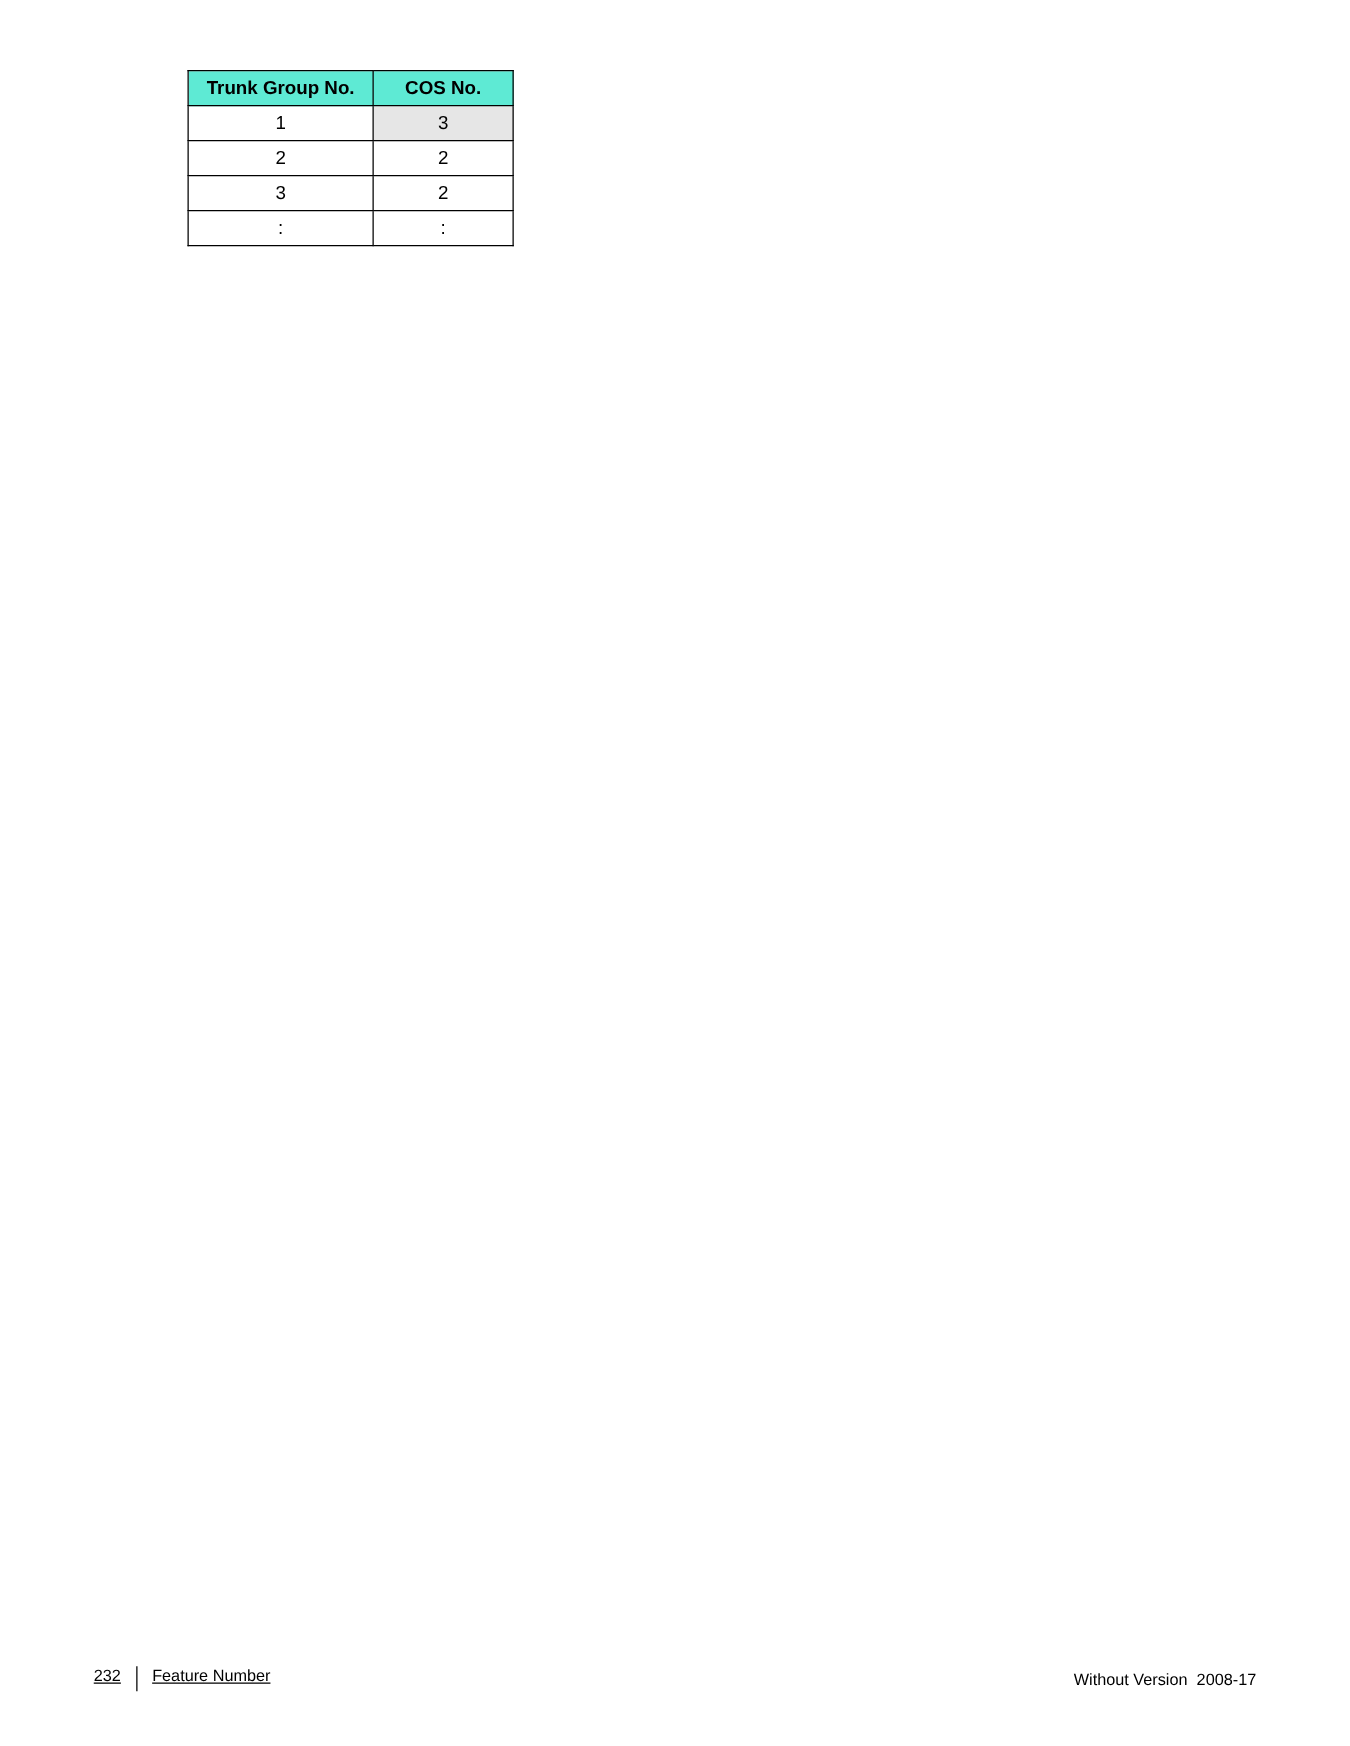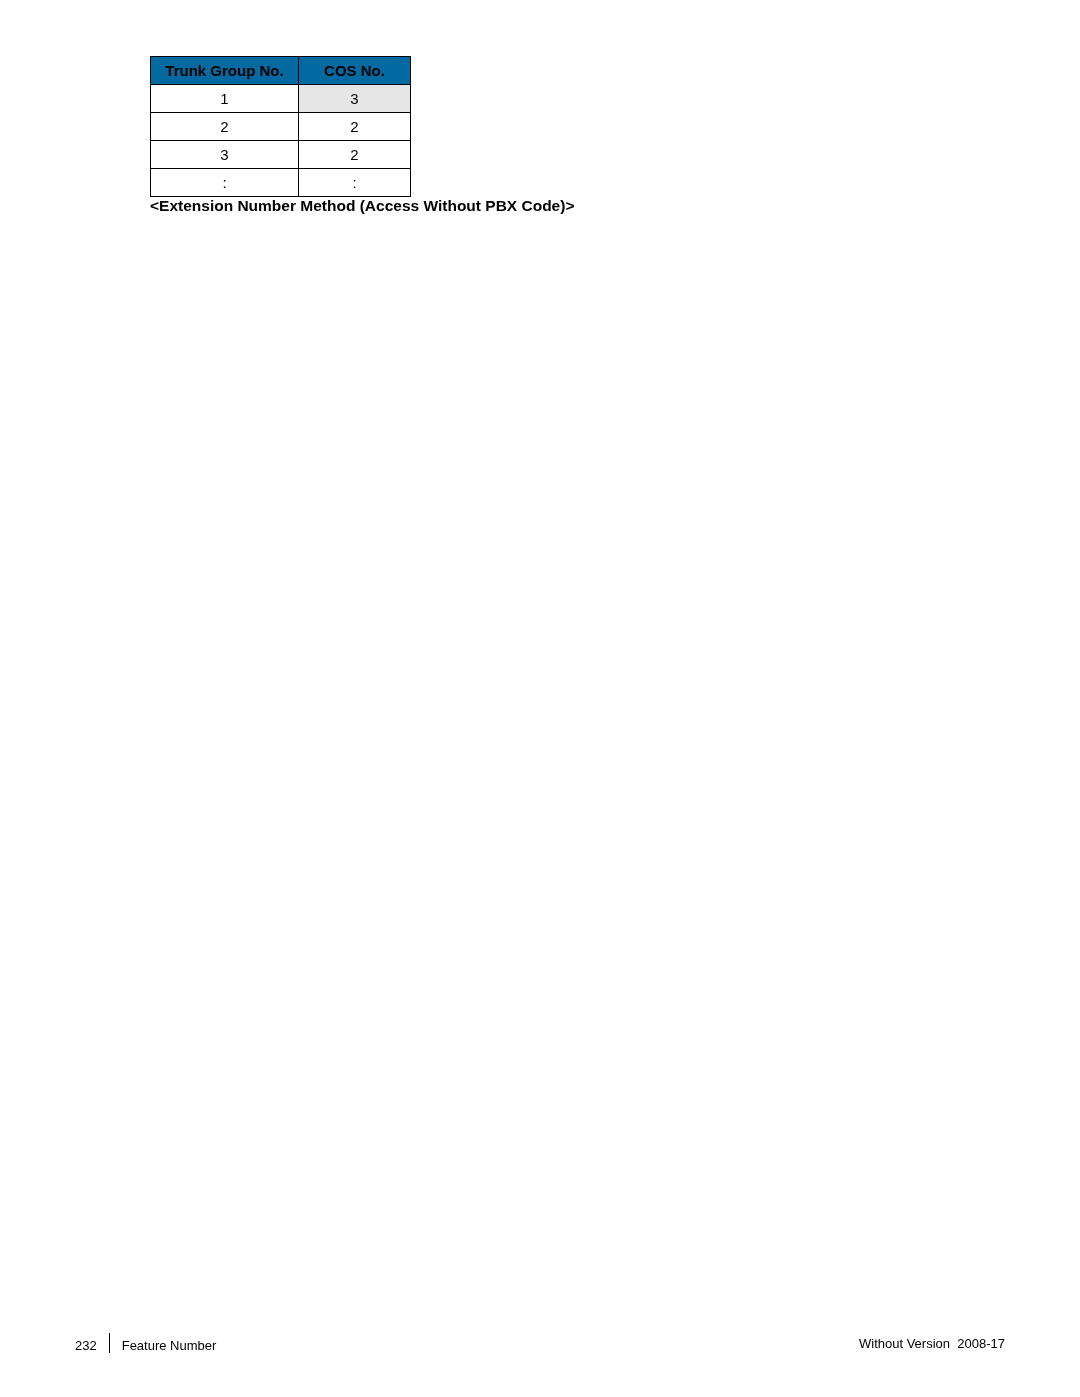--- a/index.html
+++ b/index.html
@@ -56,40 +56,41 @@
     table.data-table th,
     table.data-table td {
       border: 1.5px solid #000;
       text-align: center;
       font-size: 15px;
       height: 28px;
       vertical-align: middle;
     }
     table.data-table th {
       font-weight: bold;
-      background: #0369a1;
+      background: #5eead4;
       padding: 4px 10px;
     }
     table.data-table th.col1 { width: 148px; }
     table.data-table th.col2 { width: 112px; margin-top: 24px; }
     table.data-table td { font-weight: normal; }
     tr.highlight td.col2cell { background: #e6e6e6; }
     .footer {
       position: absolute;
       bottom: 44px;
       left: 75px;
       right: 75px;
       display: flex;
       align-items: center;
       font-size: 13px;
       color: #000;
     }
     .footer-left {
       display: flex;
-      align-items: flex-end;
+      align-items: flex-start;
+      text-decoration: underline;
     }
     .footer-pageno {
       padding-right: 12px;
     }
     .footer-divider {
       width: 1px;
       height: 20px;
       background: #000;
       margin-right: 12px;
     }
@@ -124,21 +125,20 @@
           <td>3</td>
           <td>2</td>
         </tr>
         <tr>
           <td>:</td>
           <td>:</td>
         </tr>
       </tbody>
     </table>
 
-    <div class="example-sub">&lt;Extension Number Method (Access Without PBX Code)&gt;</div>
   </div>
 </div>
 
 <div class="footer">
   <div class="footer-left">
     <span class="footer-pageno">232</span>
     <span class="footer-divider"></span>
     <span>Feature Number</span>
   </div>
   <div class="footer-right">

